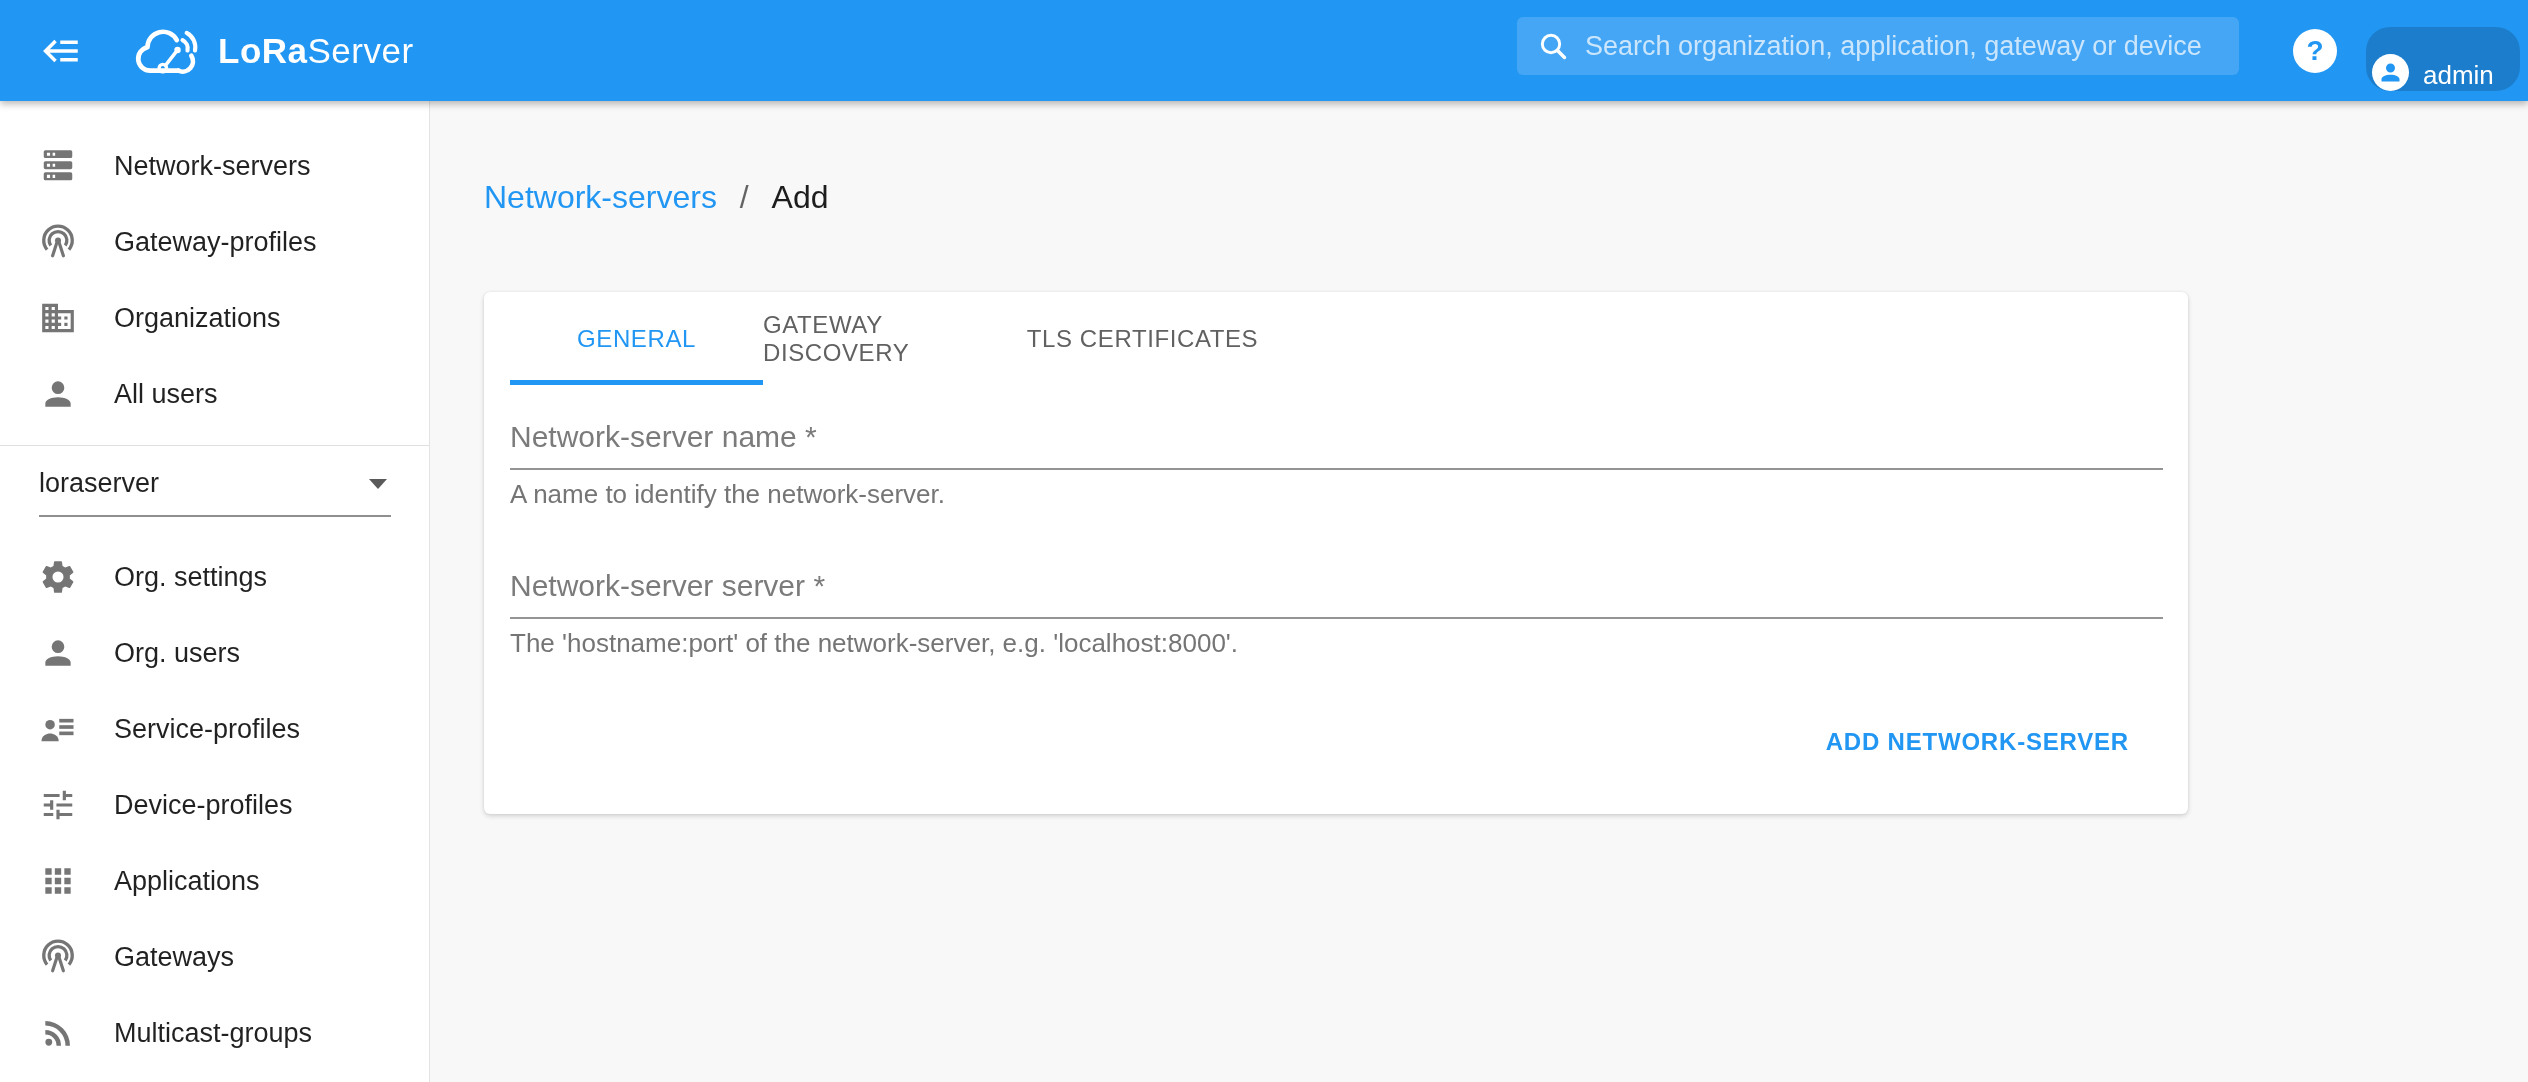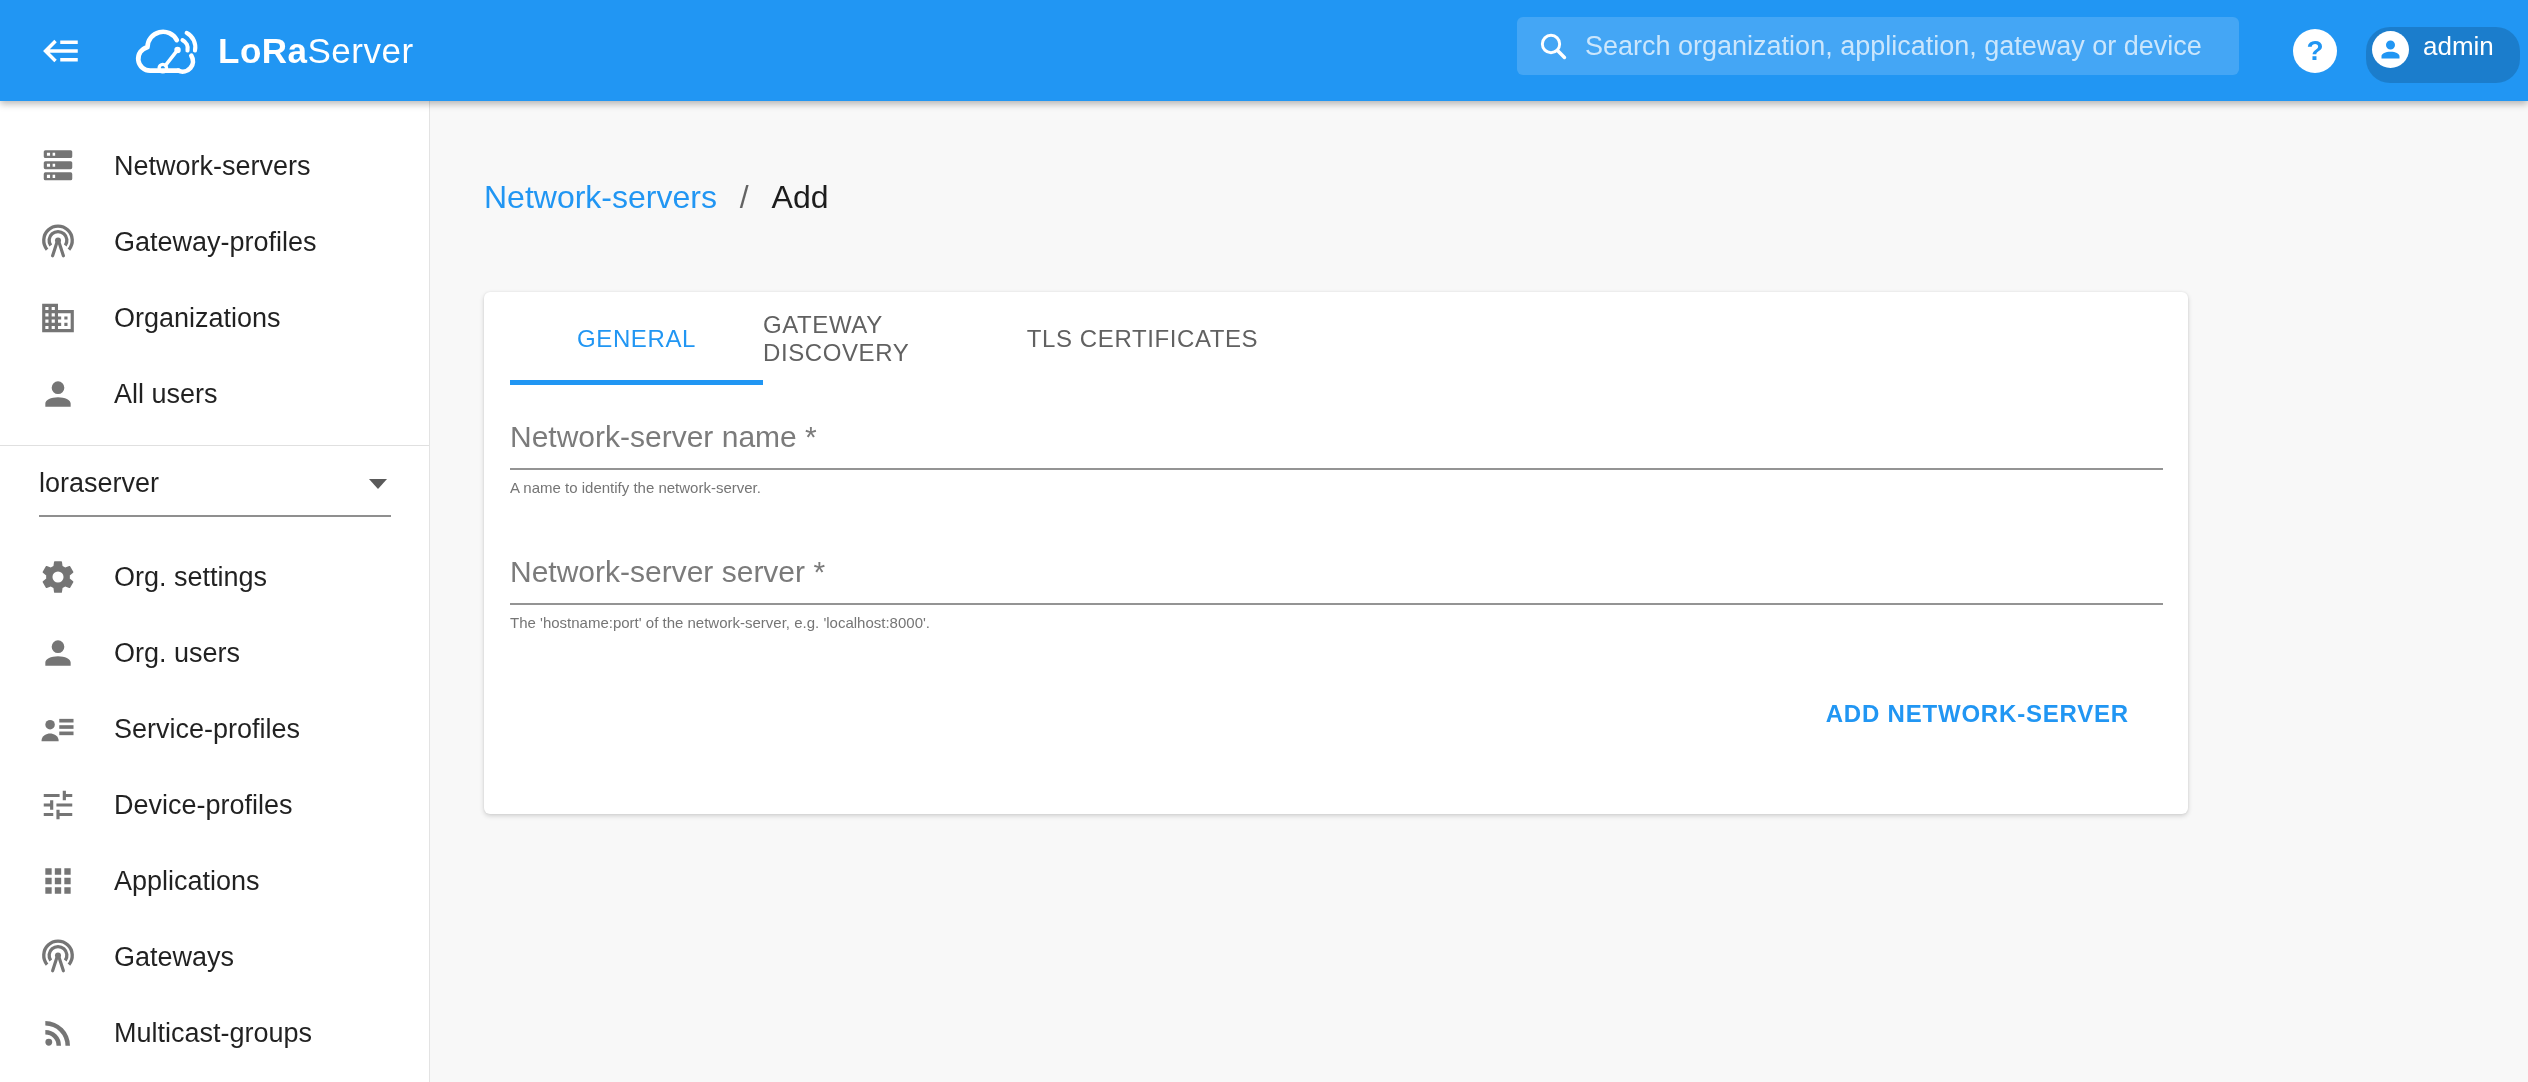--- a/index.html
+++ b/index.html
@@ -29,22 +29,22 @@
   .search{position:absolute;left:1517px;top:17px;width:722px;height:58px;border-radius:6px;
           background:rgba(255,255,255,0.16);display:flex;align-items:center;padding:0 20px;justify-content:center;}
   .search svg{width:32px;height:32px;flex:none;}
   .search input{flex:1;margin-left:16px;background:transparent;border:none;outline:none;
                 color:#fff;font-size:27px;font-family:inherit;}
   .search input::placeholder{color:rgba(255,255,255,0.72);}
 
   .help-btn{position:absolute;left:2293px;top:29px;width:44px;height:44px;border-radius:50%;
             background:#fff;border:none;cursor:pointer;color:var(--primary);
             font-size:28px;font-weight:700;display:flex;align-items:center;justify-content:center;}
-  .user-btn{position:absolute;left:2366px;top:27px;height:56px;padding:4px 26px 0 6px;border-radius:24px;
-            background:rgba(0,0,0,0.16);border:none;cursor:pointer;display:flex;align-items:flex-start;}
+  .user-btn{position:absolute;left:2366px;top:27px;height:64px;padding:4px 26px 0 6px;border-radius:24px;
+            background:rgba(0,0,0,0.16);border:none;cursor:pointer;display:flex;align-items:flex-end;}
   .avatar{width:37px;height:37px;border-radius:50%;background:#fff;display:flex;align-items:center;justify-content:center;}
   .avatar svg{width:27px;height:27px;fill:var(--primary);}
   .user-name{color:#fff;font-size:26px;margin-left:14px;}
 
   
   .sidebar{position:absolute;left:0;top:101px;width:430px;bottom:0;background:#fff;
            border-right:1px solid #e3e3e3;z-index:5;}
   .nav-group{display:block;}
   .nav-group.first{padding-top:27px;}
   .nav-item{height:76px;display:flex;align-items:center;padding-left:39px;cursor:pointer;}
@@ -73,21 +73,21 @@
   .tab.active{color:var(--primary);}
   .tab.active::after{content:"";position:absolute;left:0;right:0;bottom:0;height:5px;background:var(--primary);}
 
   .form{padding:0 25px 0 26px;}
   .field{margin-top:35px;}
   .field + .field{margin-top:59px;}
   .field input{display:block;width:100%;border:none;outline:none;background:transparent;
                border-bottom:2px solid var(--underline);font-family:inherit;
                font-size:30px;color:var(--text-main);padding:0 0 14px 0;}
   .field input::placeholder{color:#7b7b7b;}
-  .helper{margin-top:9px;font-size:15px;color:#757575;}
+  .helper{margin-top:9px;font-size:26px;color:#757575;}
   .actions{margin-top:55px;text-align:right;}
   .submit-btn{background:none;border:none;cursor:pointer;color:var(--primary);
               font-family:inherit;font-size:24px;font-weight:700;letter-spacing:0.8px;
               padding:14px 20px;margin-right:14px;border-radius:4px;}
 </style>
 </head>
 <body>
 
 <header class="appbar">
   <button class="menu-btn">

